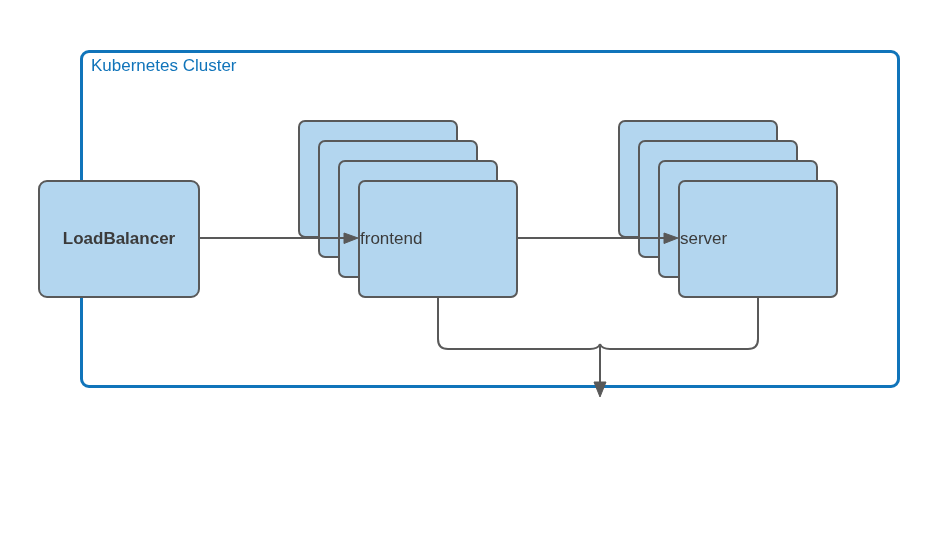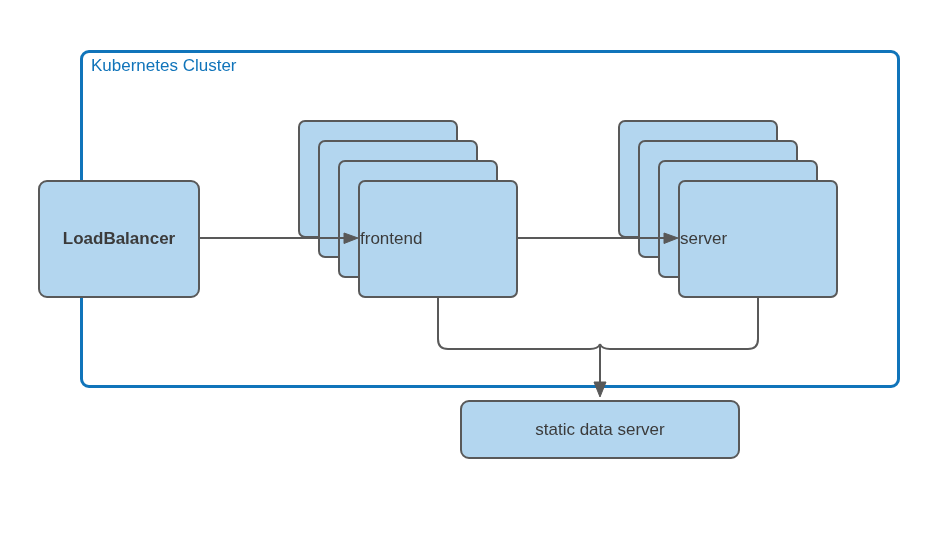--- a/index.html
+++ b/index.html
@@ -116,23 +116,20 @@
 
   <div class="stack stack-backend">
     <div class="card c1"></div>
     <div class="card c2"></div>
     <div class="card c3"></div>
     <div class="card c4">
       <span>server</span>
     </div>
   </div>
 
-  <div class="node node-static">
-    <span>static data server</span>
-  </div>
 
   <svg class="connectors" viewBox="0 0 940 540">
 
     <line class="edge" x1="200" y1="238" x2="345" y2="238"></line>
     <polygon class="head" points="344,233 358,238 344,243.5"></polygon>
 
     <line class="edge" x1="518" y1="238" x2="665" y2="238"></line>
     <polygon class="head" points="664,233 678,238 664,243.5"></polygon>
 
     <path class="edge" d="M438,298 V339 Q438,349 448,349 H590 Q598,349 600,344"></path>

